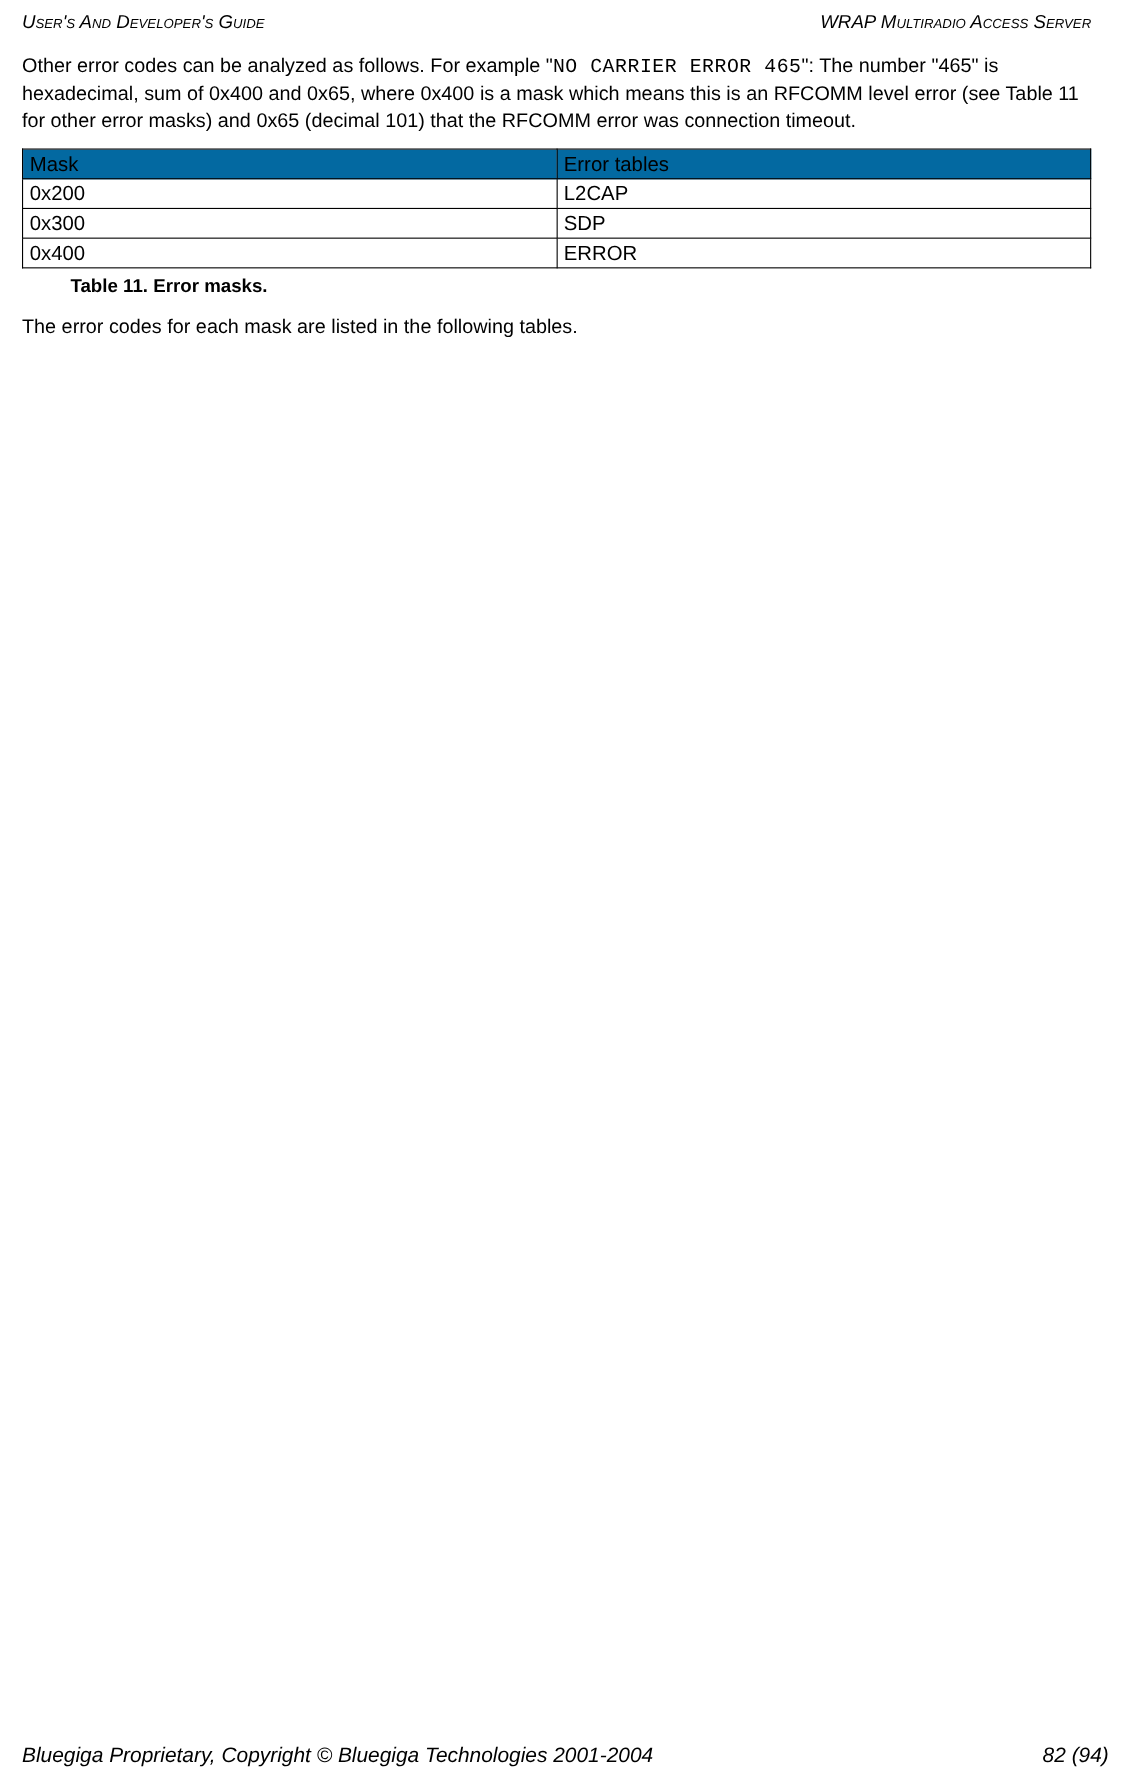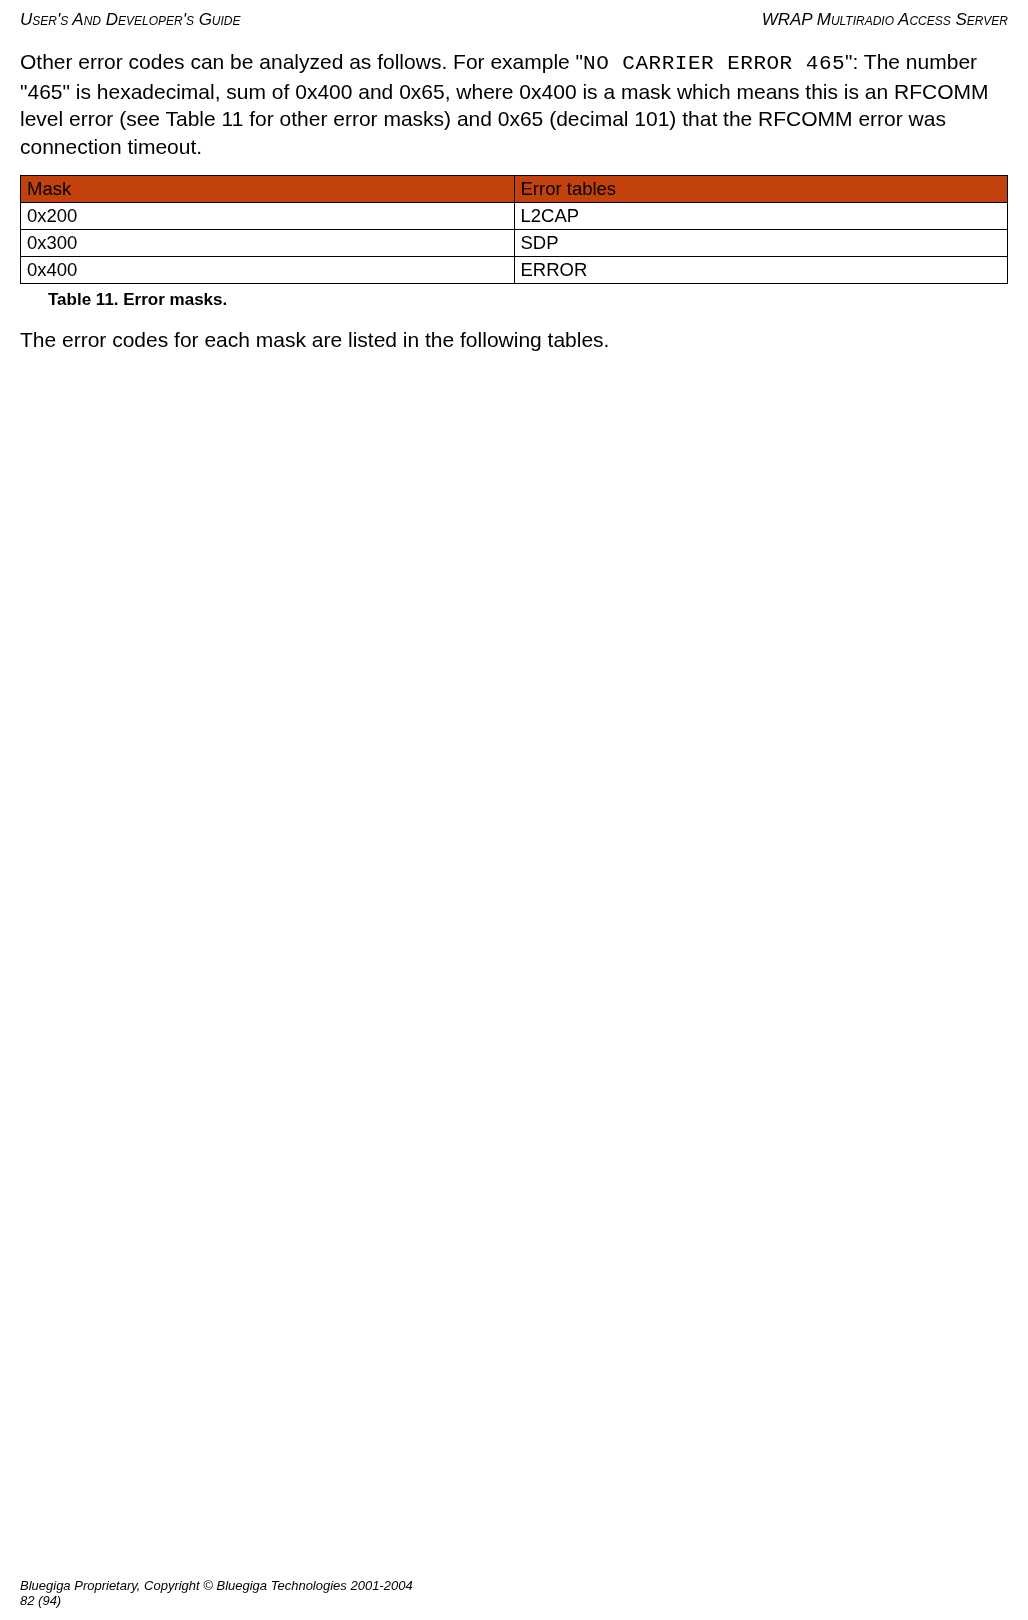--- a/index.html
+++ b/index.html
@@ -9,38 +9,38 @@
     }
     body {
       font-family: Verdana, Geneva, sans-serif;
       background: #ffffff;
       width: 1028px;
       height: 1620px;
       position: relative;
       padding: 0;
     }
     .page {
-      padding: 10px 20px 0 20px;
+      padding: 10px 36px 0 20px;
     }
     .header-row {
       display: flex;
       justify-content: space-between;
       font-style: italic;
       font-size: 17px;
       font-family: Verdana, Geneva, sans-serif;
       margin-bottom: 18px;
     }
     .header-left, .header-right {
       font-family: Verdana, Geneva, sans-serif;
     }
     .smallcaps {
       font-variant: small-caps;
     }
     .body-text {
-      font-size: 21px;
+      font-size: 18px;
       line-height: 1.32;
       margin-bottom: 14px;
       font-family: Verdana, Geneva, sans-serif;
     }
     .mono {
       font-family: "Courier New", Courier, monospace;
       letter-spacing: 0.5px;
     }
     table.error-table {
       width: 100%;
@@ -49,42 +49,41 @@
       font-size: 18.5px;
     }
     table.error-table th, table.error-table td {
       border: 1px solid #000;
       padding: 2px 6px;
       text-align: left;
       font-weight: normal;
       font-family: Verdana, Geneva, sans-serif;
     }
     table.error-table th {
-      background: #c2410c;
+      background: #0369a1;
     }
     table.error-table td.colA, table.error-table th.colA {
       width: 50%;
     }
     .table-caption {
       font-weight: bold;
       font-size: 17px;
-      margin: 6px 0 16px 28px;
+      margin: 6px 0 16px 44px;
       font-family: Verdana, Geneva, sans-serif;
     }
     .footer {
       position: absolute;
       bottom: 12px;
       left: 20px;
       right: 20px;
       display: flex;
       justify-content: space-between;
       font-style: italic;
-      font-size: 13px;
+      font-size: 19px;
       font-family: Verdana, Geneva, sans-serif;
-      flex-direction: column;
     }
   </style>
 </head>
 <body>
 
 <div class="page">
   <div class="header-row">
     <div class="header-left smallcaps">User's And Developer's Guide</div>
     <div class="header-right smallcaps">WRAP Multiradio Access Server</div>
   </div>

